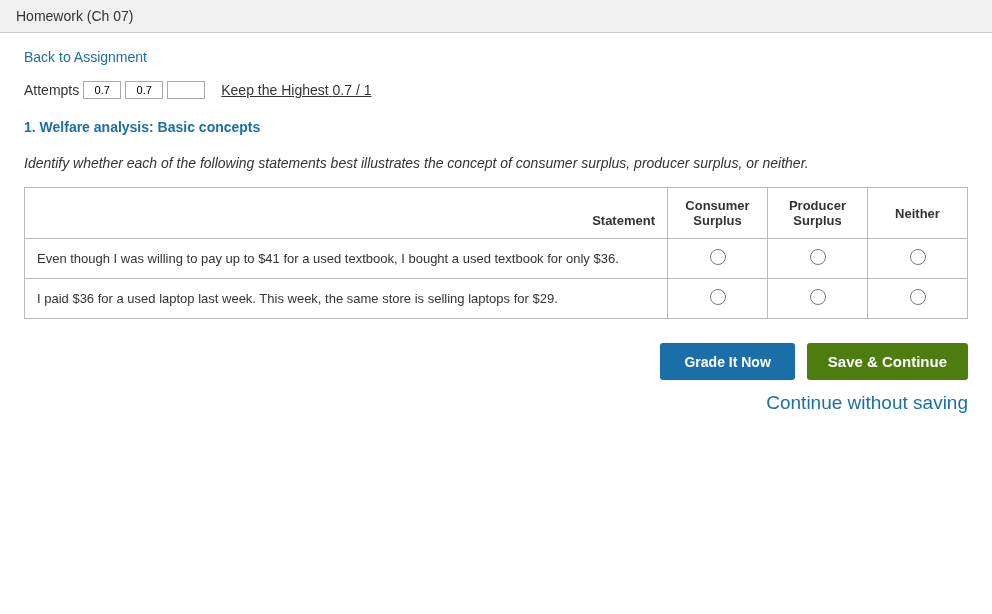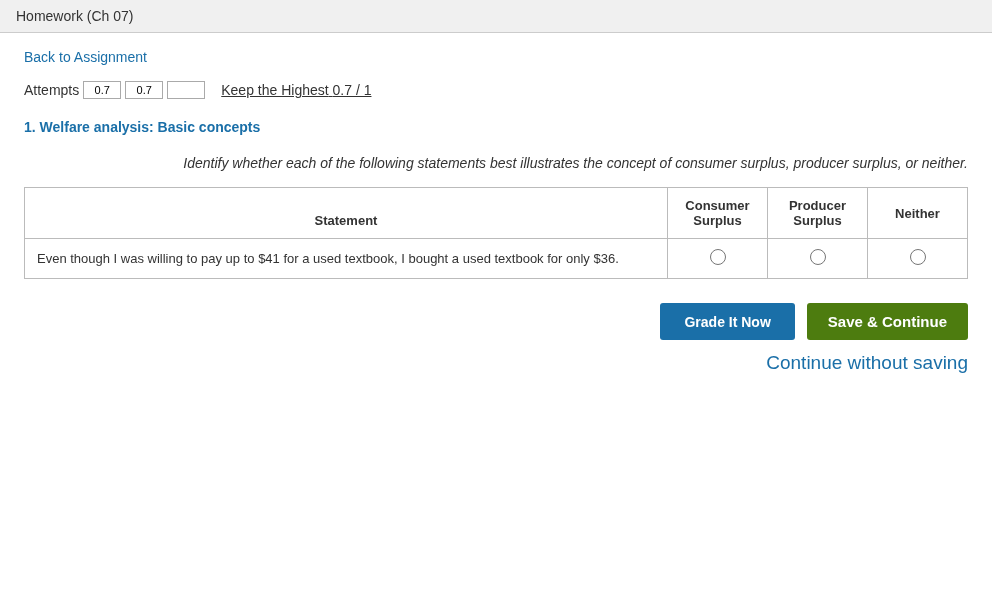--- a/index.html
+++ b/index.html
@@ -73,21 +73,20 @@
       font-weight: bold;
       margin-bottom: 20px;
     }
 
     
     .instruction {
       font-style: italic;
       font-size: 14px;
       color: #333;
       margin-bottom: 16px;
-      text-align: right;
     }
 
     
     .answer-table {
       width: 100%;
       border-collapse: collapse;
       margin-bottom: 24px;
       border: 1px solid #bbb;
     }
     .answer-table th,
@@ -97,21 +96,21 @@
       font-size: 13px;
       vertical-align: middle;
     }
     .answer-table thead th {
       background: #fff;
       font-weight: bold;
       text-align: center;
       font-size: 13px;
     }
     .answer-table thead th.col-statement {
-      text-align: center;
+      text-align: right;
       vertical-align: bottom;
     }
     .answer-table thead th.col-consumer,
     .answer-table thead th.col-producer,
     .answer-table thead th.col-neither {
       width: 100px;
     }
     .answer-table tbody td {
       background: #fff;
     }
@@ -217,20 +216,32 @@
         <td class="col-radio">
           <input type="radio" class="radio-input" name="row2" value="consumer" style="">
         </td>
         <td class="col-radio">
           <input type="radio" class="radio-input" name="row2" value="producer" style="">
         </td>
         <td class="col-radio">
           <input type="radio" class="radio-input" name="row2" value="neither" style="">
         </td>
       </tr>
+      <tr class="table-row">
+        <td>I paid $36 for a used laptop last week. This week, the same store is selling laptops for $29.</td>
+        <td class="col-radio">
+          <input type="radio" class="radio-input" name="row3" value="consumer" style="">
+        </td>
+        <td class="col-radio">
+          <input type="radio" class="radio-input" name="row3" value="producer" style="">
+        </td>
+        <td class="col-radio">
+          <input type="radio" class="radio-input" name="row3" value="neither" style="">
+        </td>
+      </tr>
     </tbody>
   </table>
 
   
   <div class="buttons-area">
     <div class="buttons-row">
       <button class="btn-grade">Grade It Now</button>
       <button class="btn-save">Save &amp; Continue</button>
     </div>
     <a href="#" class="continue-link">Continue without saving</a>

